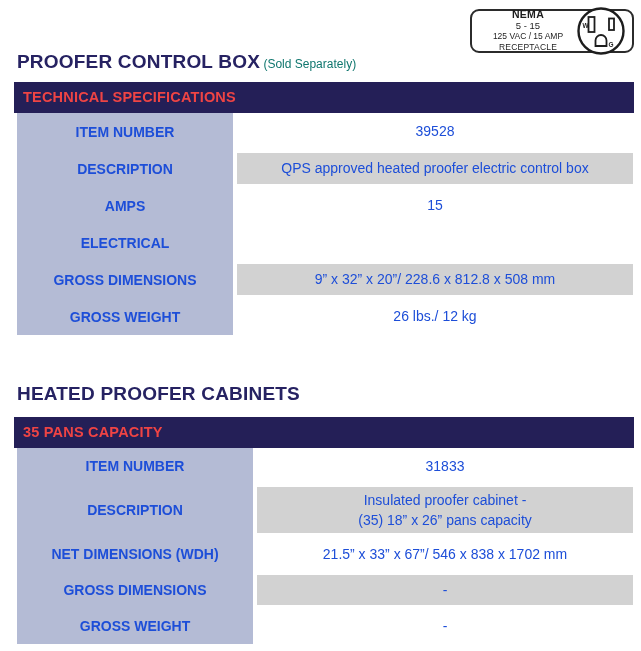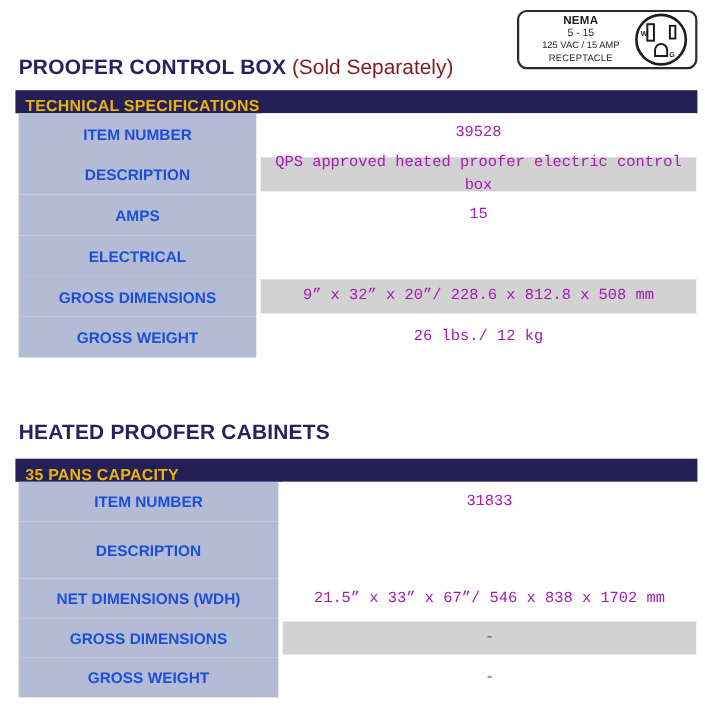--- a/index.html
+++ b/index.html
@@ -7,75 +7,74 @@
     width:641px; height:651px;
     background:#ffffff;
     font-family:"Liberation Sans", sans-serif;
     position:relative;
     overflow:hidden;
   }
 
   
   .nema-box {
     position:absolute; left:470px; top:9px;
-    width:164px; height:54px;
+    width:164px; height:44px;
     border:2px solid #2b2b2b; border-radius:9px;
     background:#fff;
     display:flex; align-items:center;
     padding:0 6px 0 8px; box-sizing:border-box;
   }
   .nema-text { flex:1; text-align:center; color:#1d1d1d; line-height:11px; }
   .nema-line1 { font-weight:bold; font-size:10.5px; letter-spacing:0.3px; }
   .nema-line2 { font-size:9.5px; }
   .nema-line3 { font-size:8.5px; }
   .nema-line4 { font-size:8.5px; letter-spacing:0.2px; }
   .nema-icon { width:50px; height:50px; flex:0 0 auto; }
   .nema-icon svg { display:block; }
 
   
   .section-title {
     position:absolute; left:17px;
     font-weight:bold; font-size:19px; color:#262262;
     letter-spacing:0.2px; white-space:nowrap;
   }
   .title-suffix {
-    font-weight:normal; font-size:19px; color:#7f1d1d; letter-spacing:0;text-align:right;
+    font-weight:normal; font-size:12px; color:#0f766e; letter-spacing:0;text-align:right;
   }
   #heading-0 { top:51px; }
   #heading-1 { top:383px; }
 
   
   .spec-table { position:absolute; left:14px; width:620px; }
   #table-0 { top:82px; }
   #table-1 { top:417px; }
   .table-header {
-    background:#241f57; color:#eab308;
+    background:#241f57; color:#ef4444;
     font-weight:bold; font-size:14.5px;
-    height:21px; line-height:31px;
+    height:31px; line-height:31px;
     padding-left:9px; letter-spacing:0.2px;
   }
   .spec-row { display:flex; height:37px; }
   .section-1 .spec-row { height:36px; }
   .spec-row.tall { height:52px; }
   .cell-label {
     background:#b4bbd5;
     width:216px; margin-left:3px;
     display:flex; align-items:center; justify-content:center;
     font-weight:bold; font-size:14px; color:#1d4ed8;
     text-align:center; flex:0 0 auto; box-sizing:border-box;
   }
   .section-1 .cell-label { width:236px; }
   .cell-value {
     flex:1; margin-left:4px; margin-right:1px;
     display:flex; align-items:center; justify-content:center;
-    font-size:14px; color:#a21caf; text-align:center;
+    font-size:14px; color:#1d4ed8; text-align:center;
     white-space:pre-line; line-height:1.45;
     border-top:3px solid #ffffff; border-bottom:3px solid #ffffff;
     box-sizing:border-box;
-    font-family:Liberation Mono, monospace;
   }
   .cell-value.shaded { background:#d2d2d2; }
 </style>
 </head>
 <body>
 
 <div class="nema-box">
   <div class="nema-text">
     <div class="nema-line1">NEMA</div>
     <div class="nema-line2">5 - 15</div>
@@ -129,20 +128,22 @@
 
 <div class="spec-table section-1" id="table-1">
   <div class="table-header">35 PANS CAPACITY</div>
   <div>
       <div class="spec-row">
         <div class="cell-label">ITEM NUMBER</div>
         <div class="cell-value">31833</div>
       </div>
       <div class="spec-row tall">
         <div class="cell-label">DESCRIPTION</div>
+        <div class="cell-value shaded">Insulated proofer cabinet -
+(35) 18” x 26” pans capacity</div>
       </div>
       <div class="spec-row">
         <div class="cell-label">NET DIMENSIONS (WDH)</div>
         <div class="cell-value">21.5” x 33” x 67”/ 546 x 838 x 1702 mm</div>
       </div>
       <div class="spec-row">
         <div class="cell-label">GROSS DIMENSIONS</div>
         <div class="cell-value shaded">-</div>
       </div>
       <div class="spec-row">

